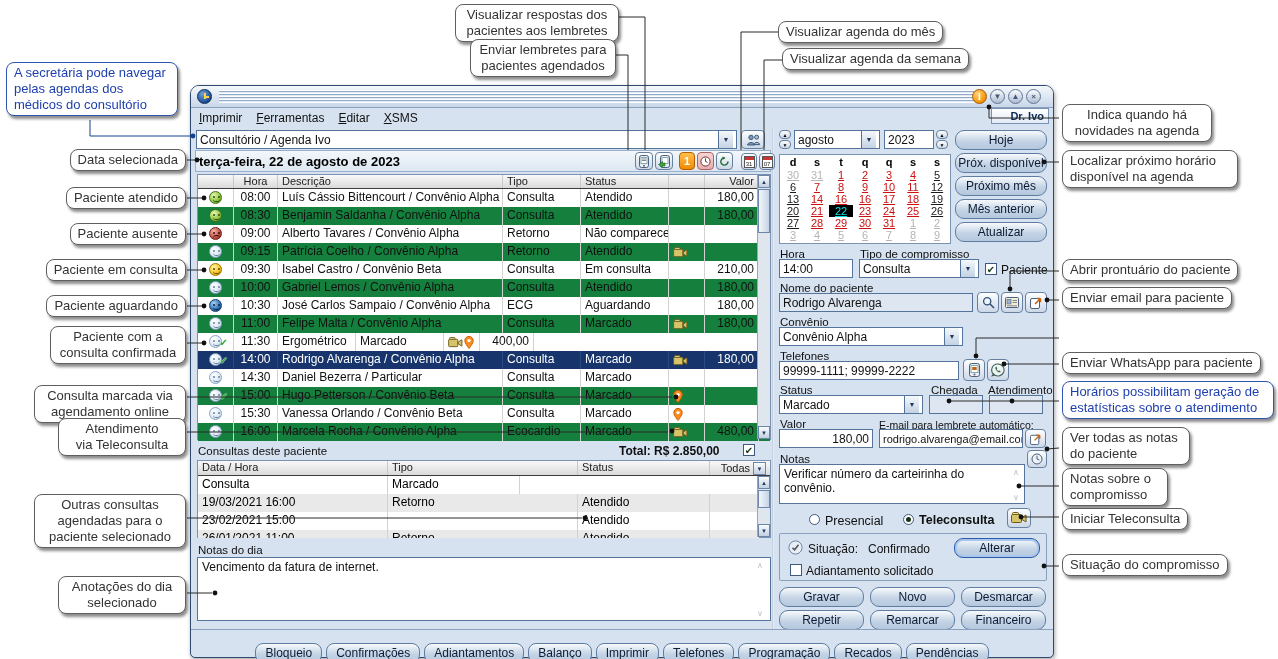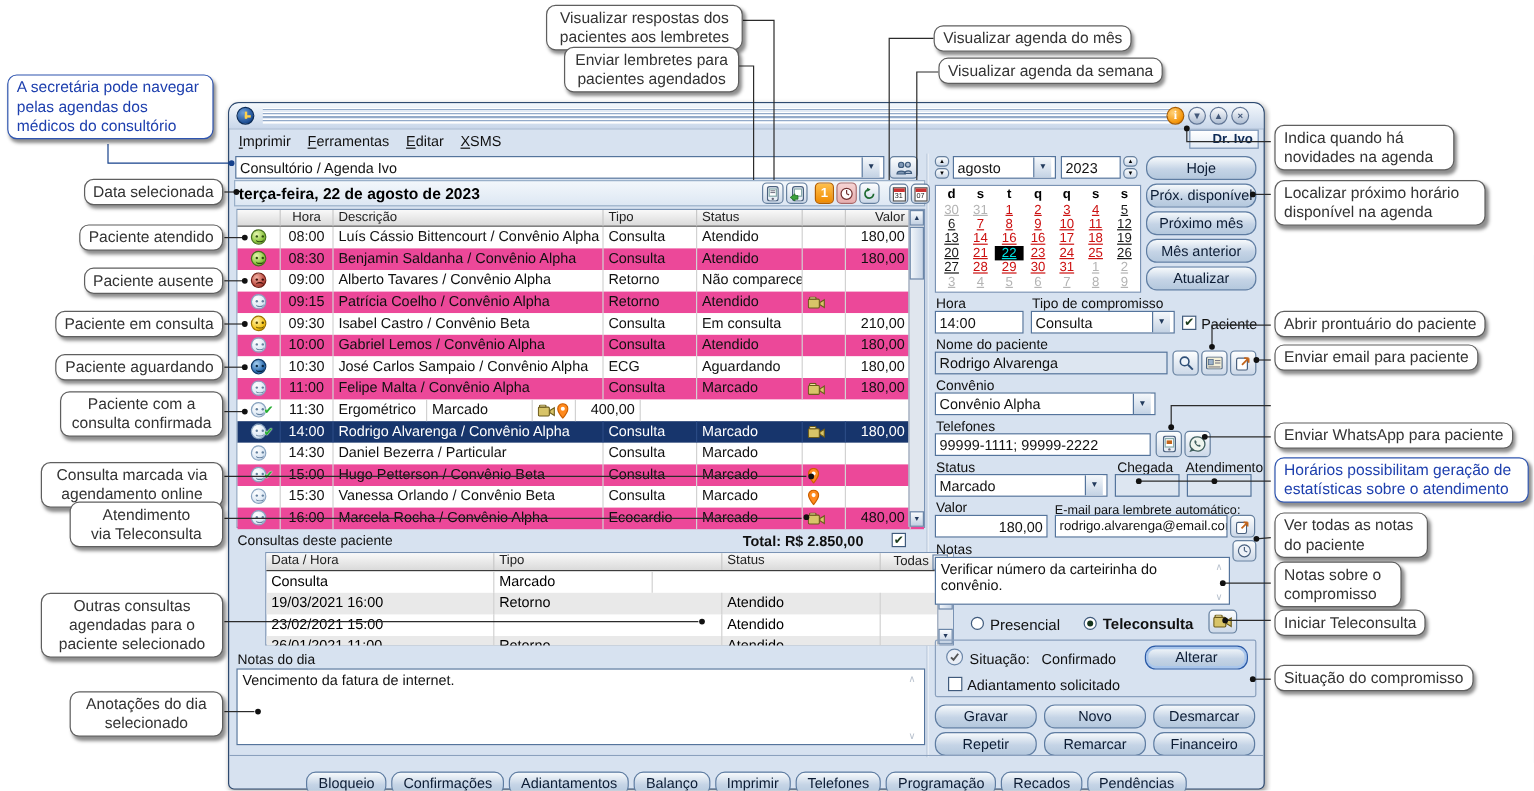--- a/index.html
+++ b/index.html
@@ -80,39 +80,39 @@
   .f-pale  { --ln:#64809e; background:radial-gradient(circle at 35% 30%,#ffffff,#dde9f5 60%,#b3c7dc); border:1px solid #8aa4c0; }
   .face .chk { position:absolute; right:-7px; bottom:-4px; color:#27ae33; font-size:10px; font-weight:bold;
                text-shadow:0 0 1px #fff,0 0 1px #fff; }
 
   
   #sched { position:absolute; left:6px; top:88px; width:574px; height:266px; background:#fff; border:1px solid #7a93b4; }
   .th-row { display:flex; height:14px; background:linear-gradient(#f9f9f9,#dadada); border-bottom:1px solid #3c3c3c;
             font-size:11px; color:#222; }
   .th-row > div { border-right:1px solid #c9c9c9; padding:0 4px; overflow:hidden; }
   .t-row { display:flex; height:18px; line-height:17px; font-size:12px; color:#101010; background:#fff; }
-  .t-row.alt { background:#ec4899; }
+  .t-row.alt { background:#15803d; }
   .t-row.sel { background:#17356c; color:#fff; }
   .t-row > div { border-right:1px solid #d2d2d2; padding:0 4px; overflow:hidden; white-space:nowrap; }
   .t-row.sel > div { border-right-color:#2a4a84; }
   .c-ic { width:36px; text-align:center; padding-top:2px !important; }
   .c-hora { width:44px; text-align:center; }
   .c-desc { width:225px; }
   .c-tipo { width:78px; }
   .c-stat { width:88px; }
   .c-xic { width:36px; display:flex; align-items:center; gap:1px; }
   .c-val { width:54px; text-align:right; }
   .vscroll { position:absolute; right:0; top:0; width:13px; background:#e0e6ee; border-left:1px solid #9aa6b8; }
   .sbtn { position:absolute; left:0; width:12px; height:13px; background:linear-gradient(#fafcfe,#c2d0e2);
           border:1px solid #6b86a8; font-size:6px; color:#23395c; text-align:center; line-height:12px; }
   .sthumb { position:absolute; left:0; width:12px; background:linear-gradient(90deg,#f2f6fa,#c6d4e6);
             border:1px solid #6b86a8; }
 
   
-  #hist { position:absolute; left:6px; top:374px; width:574px; height:78px; background:#fff; border:1px solid #7a93b4;margin-left:24px; }
+  #hist { position:absolute; left:6px; top:374px; width:574px; height:78px; background:#fff; border:1px solid #7a93b4; }
   #hist-rows { position:absolute; left:0; top:15px; width:561px; height:62px; overflow:hidden; }
   .h-row { display:flex; height:18px; line-height:17px; font-size:12px; }
   .h-row.alt { background:#e9e9e9; }
   .h-row > div { border-right:1px solid #d2d2d2; padding:0 4px; white-space:nowrap; overflow:hidden; }
   .hc1 { width:190px; } .hc2 { width:190px; } .hc3 { width:132px; }
 
   
   .notes { position:absolute; background:#fff; border:1px solid #54749c; font-size:12px; color:#111;
            padding:2px 16px 2px 4px; white-space:pre-line; overflow:hidden; }
   .chev { position:absolute; font-size:8px; color:#b9c2ce; line-height:8px; }
@@ -209,21 +209,21 @@
 consulta confirmada</div>
   <div class="callout" style="right:1092px;top:385px;width:152px">Consulta marcada via
 agendamento online</div>
   <div class="callout" style="right:1092px;top:418px;width:128px">Atendimento
 via Teleconsulta</div>
   <div class="callout" style="right:1092px;top:494px;width:152px">Outras consultas
 agendadas para o
 paciente selecionado</div>
   <div class="callout" style="right:1092px;top:576px;width:128px">Anotações do dia
 selecionado</div>
-  <div class="callout" style="left:1062px;top:104px;width:150px;text-align:left">Indica quando há
+  <div class="callout" style="left:1062px;top:104px;width:150px;text-align:center">Indica quando há
 novidades na agenda</div>
   <div class="callout" style="left:1062px;top:150px;width:176px;text-align:left">Localizar próximo horário
 disponível na agenda</div>
   <div class="callout nw" style="left:1062px;top:259px">Abrir prontuário do paciente</div>
   <div class="callout nw" style="left:1062px;top:287px">Enviar email para paciente</div>
   <div class="callout nw" style="left:1062px;top:352px">Enviar WhatsApp para paciente</div>
   <div class="callout blue" style="left:1062px;top:381px;width:212px">Horários possibilitam geração de
 estatísticas sobre o atendimento</div>
   <div class="callout" style="left:1062px;top:427px;width:128px;text-align:left">Ver todas as notas
 do paciente</div>

